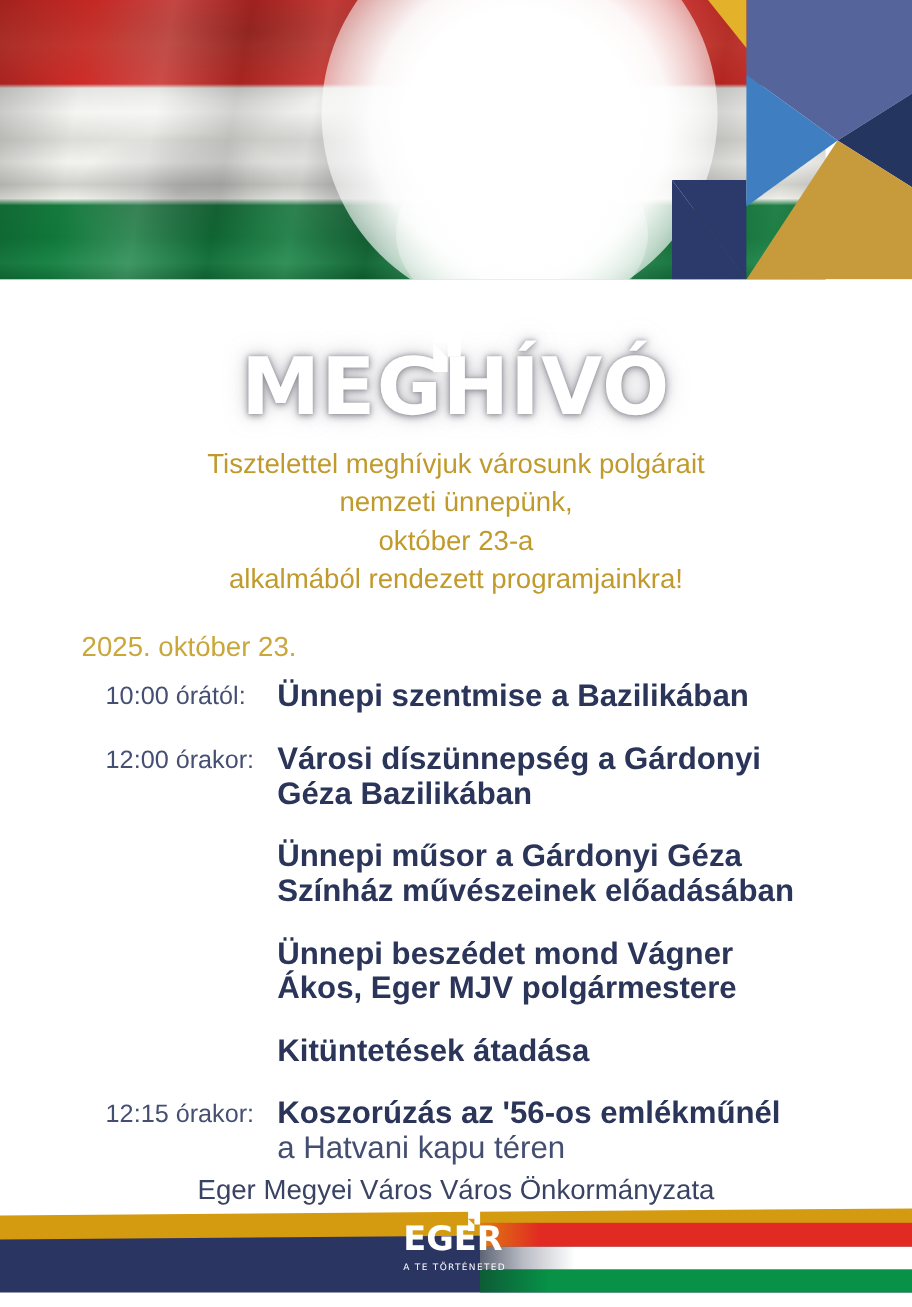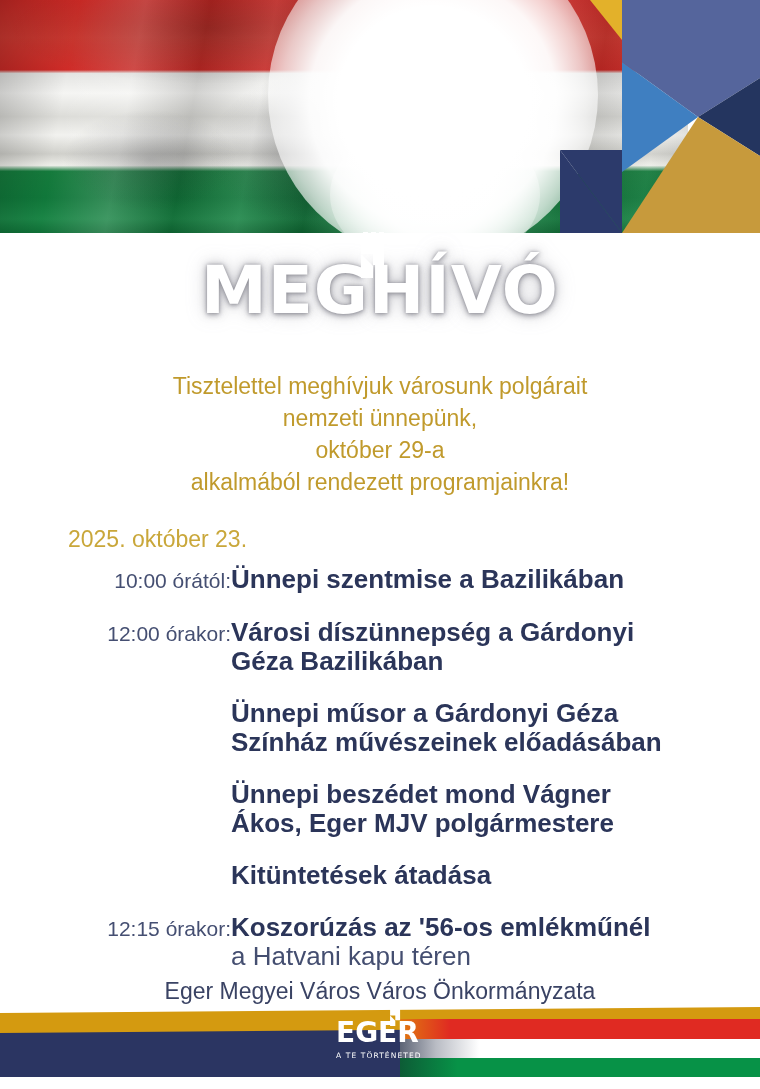--- a/index.html
+++ b/index.html
@@ -124,20 +124,21 @@
   .title-block {
     position: absolute;
     left: 0;
     top: 258px;
     width: 760px;
     text-align: center;
   }
   .meghivo-wrap {
     position: relative;
     display: inline-block;
+    margin-top: 32px;
   }
   .meghivo {
     font-family: "DejaVu Sans", sans-serif;
     font-weight: 700;
     font-size: 66px;
     letter-spacing: 1px;
     color: #ffffff;
     line-height: 1;
     margin: 0;
     text-shadow:
@@ -190,21 +191,21 @@
     align-items: flex-start;
     margin-bottom: 23px;
   }
   .sched-time {
     width: 143px;
     flex: 0 0 143px;
     color: #454f72;
     font-size: 21px;
     line-height: 29px;
     font-weight: 400;
-    text-align: right;
+    text-align: left;
     padding-top: 1px;
   }
   .sched-desc {
     flex: 1;
     color: #2b3559;
     font-size: 26px;
     line-height: 29px;
     font-weight: 600;
   }
   .sched-desc .sub {
@@ -304,21 +305,21 @@
           <path d="M10 6 L33 6 L33 33 L22 33 L22 22 L10 22 Z"></path>
           <path d="M10 22 L22 34 L22 46 L10 46 Z"></path>
         </g>
       </svg>
     </div>
   </div>
 
   <div class="intro">
     <span class="line">Tisztelettel meghívjuk városunk polgárait</span>
     <span class="line">nemzeti ünnepünk,</span>
-    <span class="line">október 29-a</span>
+    <span class="line">október 23-a</span>
     <span class="line">alkalmából rendezett programjainkra!</span>
   </div>
 
   <div class="date-heading">2025. október 23.</div>
 
   <div class="schedule">
 
     <div class="sched-row">
       <div class="sched-time">10:00 órától:</div>
       <div class="sched-desc">

